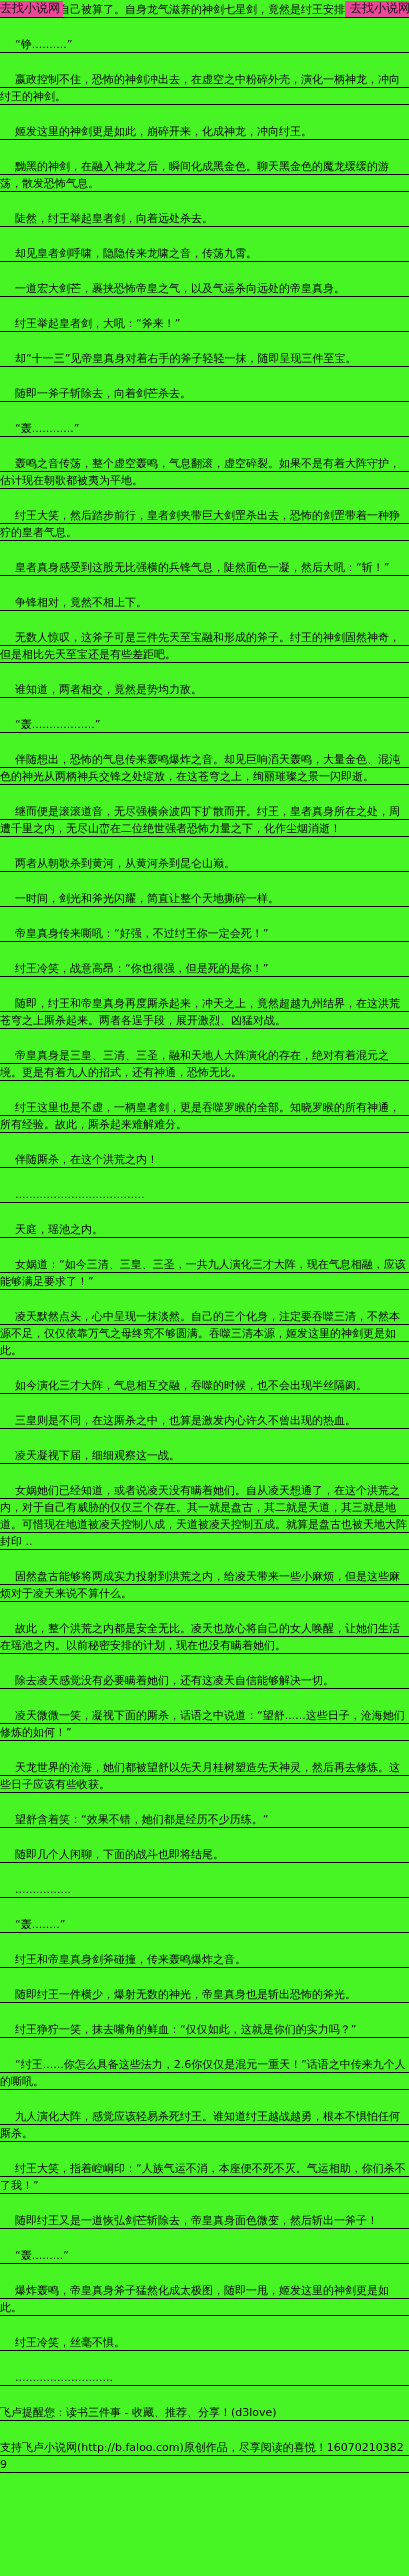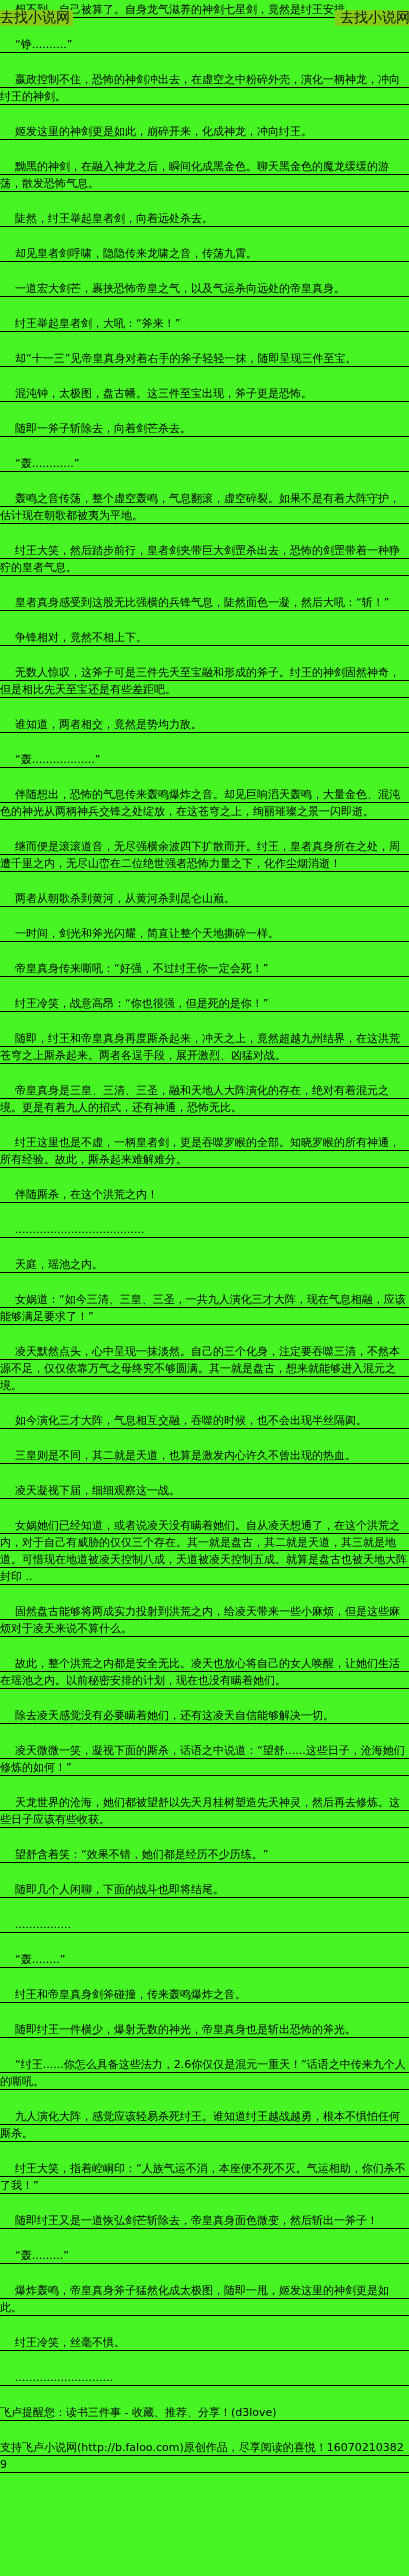--- a/index.html
+++ b/index.html
@@ -27,28 +27,28 @@
     word-break: break-all;
     background-image: repeating-linear-gradient(
       to bottom,
       transparent 0px, transparent 16.4px,
       #000 16.4px, #000 17px);
   }
   .para.no-indent { text-indent: 0; }
   .header-row { position: relative; }
   .corner-link {
     position: absolute;
-    top: 9px;
+    top: 0;
     display: block;
     height: 16px;
     line-height: 14px;
-    font-size: 14px;
+    font-size: 12px;
     color: #111;
     text-decoration: none;
-    background: #84cc16;
+    background: #ec4899;
     cursor: pointer;
   }
   .corner-link.left  { left: 0;  padding-right: 2.9px; }
   .corner-link.right { right: 0; padding-left: 4.7px; }
   .footer { margin-top: 4.7px; }
   .footer .para { }
 </style>
 </head>
 <body>
 
@@ -63,21 +63,20 @@
   <main>
       <p class="para">“铮..........”</p>
       <p class="para">嬴政控制不住，恐怖的神剑冲出去，在虚空之中粉碎外壳，演化一柄神龙，冲向纣王的神剑。</p>
       <p class="para">姬发这里的神剑更是如此，崩碎开来，化成神龙，冲向纣王。</p>
       <p class="para">黝黑的神剑，在融入神龙之后，瞬间化成黑金色。聊天黑金色的魔龙缓缓的游荡，散发恐怖气息。</p>
       <p class="para">陡然，纣王举起皇者剑，向着远处杀去。</p>
       <p class="para">却见皇者剑呼啸，隐隐传来龙啸之音，传荡九霄。</p>
       <p class="para">一道宏大剑芒，裹挟恐怖帝皇之气，以及气运杀向远处的帝皇真身。</p>
       <p class="para">纣王举起皇者剑，大吼：“斧来！”</p>
       <p class="para">却“十一三”见帝皇真身对着右手的斧子轻轻一抹，随即呈现三件至宝。</p>
-      <p class="para">混沌钟，太极图，盘古幡。这三件至宝出现，斧子更是恐怖。</p>
       <p class="para">随即一斧子斩除去，向着剑芒杀去。</p>
       <p class="para">“轰............”</p>
       <p class="para">轰鸣之音传荡，整个虚空轰鸣，气息翻滚，虚空碎裂。如果不是有着大阵守护，估计现在朝歌都被夷为平地。</p>
       <p class="para">纣王大笑，然后踏步前行，皇者剑夹带巨大剑罡杀出去，恐怖的剑罡带着一种狰狞的皇者气息。</p>
       <p class="para">皇者真身感受到这股无比强横的兵锋气息，陡然面色一凝，然后大吼：“斩！”</p>
       <p class="para">争锋相对，竟然不相上下。</p>
       <p class="para">无数人惊叹，这斧子可是三件先天至宝融和形成的斧子。纣王的神剑固然神奇，但是相比先天至宝还是有些差距吧。</p>
       <p class="para">谁知道，两者相交，竟然是势均力敌。</p>
       <p class="para">“轰..................”</p>
       <p class="para">伴随想出，恐怖的气息传来轰鸣爆炸之音。却见巨响滔天轰鸣，大量金色、混沌色的神光从两柄神兵交锋之处绽放，在这苍穹之上，绚丽璀璨之景一闪即逝。</p>
@@ -86,36 +85,37 @@
       <p class="para">一时间，剑光和斧光闪耀，简直让整个天地撕碎一样。</p>
       <p class="para">帝皇真身传来嘶吼：“好强，不过纣王你一定会死！”</p>
       <p class="para">纣王冷笑，战意高昂：“你也很强，但是死的是你！”</p>
       <p class="para">随即，纣王和帝皇真身再度厮杀起来，冲天之上，竟然超越九州结界，在这洪荒苍穹之上厮杀起来。两者各逞手段，展开激烈、凶猛对战。</p>
       <p class="para">帝皇真身是三皇、三清、三圣，融和天地人大阵演化的存在，绝对有着混元之境。更是有着九人的招式，还有神通，恐怖无比。</p>
       <p class="para">纣王这里也是不虚，一柄皇者剑，更是吞噬罗睺的全部。知晓罗睺的所有神通，所有经验。故此，厮杀起来难解难分。</p>
       <p class="para">伴随厮杀，在这个洪荒之内！</p>
       <p class="para">.....................................</p>
       <p class="para">天庭，瑶池之内。</p>
       <p class="para">女娲道：“如今三清、三皇、三圣，一共九人演化三才大阵，现在气息相融，应该能够满足要求了！”</p>
-      <p class="para">凌天默然点头，心中呈现一抹淡然。自己的三个化身，注定要吞噬三清，不然本源不足，仅仅依靠万气之母终究不够圆满。其一就是盘古，想来就能够进入混元之境。</p>
+      <p class="para">凌天默然点头，心中呈现一抹淡然。自己的三个化身，注定要吞噬三清，不然本源不足，仅仅依靠万气之母终究不够圆满。吞噬三清本源，姬发这里的神剑更是如此。</p>
       <p class="para">如今演化三才大阵，气息相互交融，吞噬的时候，也不会出现半丝隔阂。</p>
-      <p class="para">三皇则是不同，其二就是天道，也算是激发内心许久不曾出现的热血。</p>
+      <p class="para">三皇则是不同，在这厮杀之中，也算是激发内心许久不曾出现的热血。</p>
       <p class="para">凌天凝视下届，细细观察这一战。</p>
       <p class="para">女娲她们已经知道，或者说凌天没有瞒着她们。自从凌天想通了，在这个洪荒之内，对于自己有威胁的仅仅三个存在。其一就是盘古，其二就是天道，其三就是地道。可惜现在地道被凌天控制八成，天道被凌天控制五成。就算是盘古也被天地大阵封印 ..</p>
       <p class="para">固然盘古能够将两成实力投射到洪荒之内，给凌天带来一些小麻烦，但是这些麻烦对于凌天来说不算什么。</p>
       <p class="para">故此，整个洪荒之内都是安全无比。凌天也放心将自己的女人唤醒，让她们生活在瑶池之内。以前秘密安排的计划，现在也没有瞒着她们。</p>
       <p class="para">除去凌天感觉没有必要瞒着她们，还有这凌天自信能够解决一切。</p>
       <p class="para">凌天微微一笑，凝视下面的厮杀，话语之中说道：“望舒......这些日子，沧海她们修炼的如何！”</p>
       <p class="para">天龙世界的沧海，她们都被望舒以先天月桂树塑造先天神灵，然后再去修炼。这些日子应该有些收获。</p>
       <p class="para">望舒含着笑：“效果不错，她们都是经历不少历练。”</p>
       <p class="para">随即几个人闲聊，下面的战斗也即将结尾。</p>
       <p class="para">................</p>
       <p class="para">“轰........”</p>
       <p class="para">纣王和帝皇真身剑斧碰撞，传来轰鸣爆炸之音。</p>
       <p class="para">随即纣王一件横少，爆射无数的神光，帝皇真身也是斩出恐怖的斧光。</p>
+      <p class="para">纣王狰狞一笑，抹去嘴角的鲜血：“仅仅如此，这就是你们的实力吗？”</p>
       <p class="para">“纣王......你怎么具备这些法力，2.6你仅仅是混元一重天！”话语之中传来九个人的嘶吼。</p>
       <p class="para">九人演化大阵，感觉应该轻易杀死纣王。谁知道纣王越战越勇，根本不惧怕任何厮杀。</p>
       <p class="para">纣王大笑，指着崆峒印：“人族气运不消，本座便不死不灭。气运相助，你们杀不了我！”</p>
       <p class="para">随即纣王又是一道恢弘剑芒斩除去，帝皇真身面色微变，然后斩出一斧子！</p>
       <p class="para">“轰.........”</p>
       <p class="para">爆炸轰鸣，帝皇真身斧子猛然化成太极图，随即一甩，姬发这里的神剑更是如此。</p>
       <p class="para">纣王冷笑，丝毫不惧。</p>
       <p class="para">............................</p>
     </main>
 

